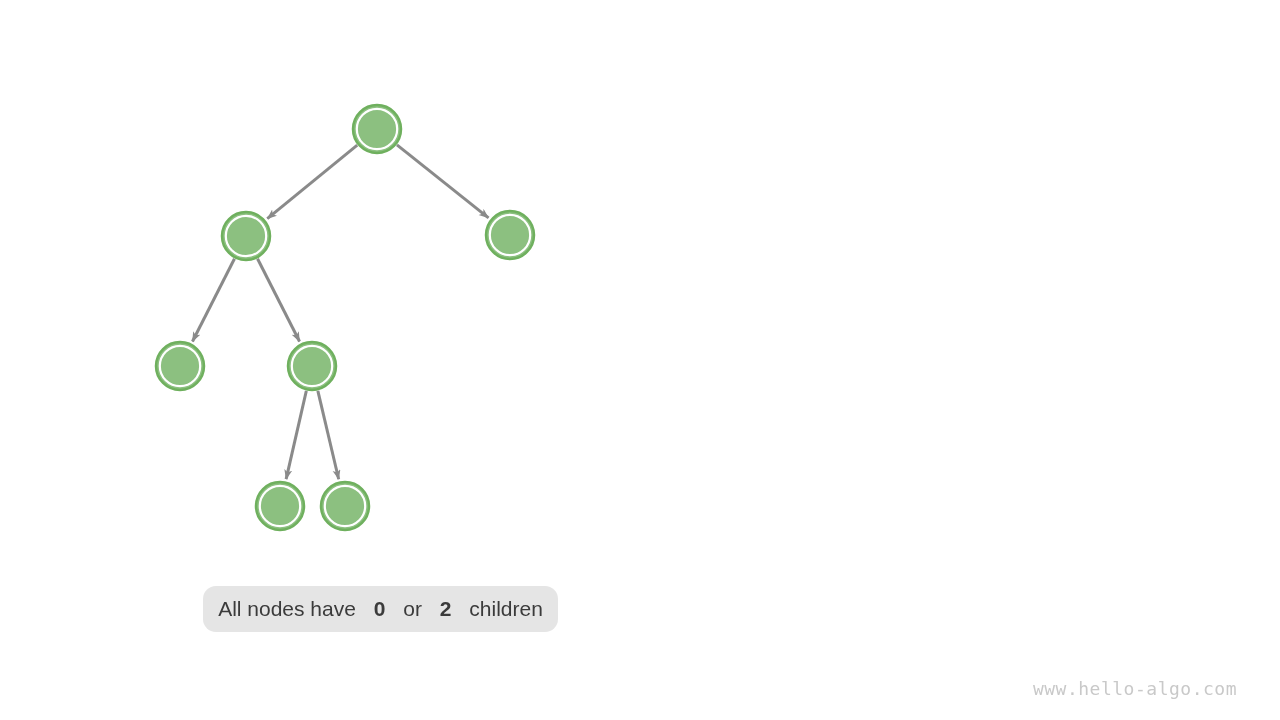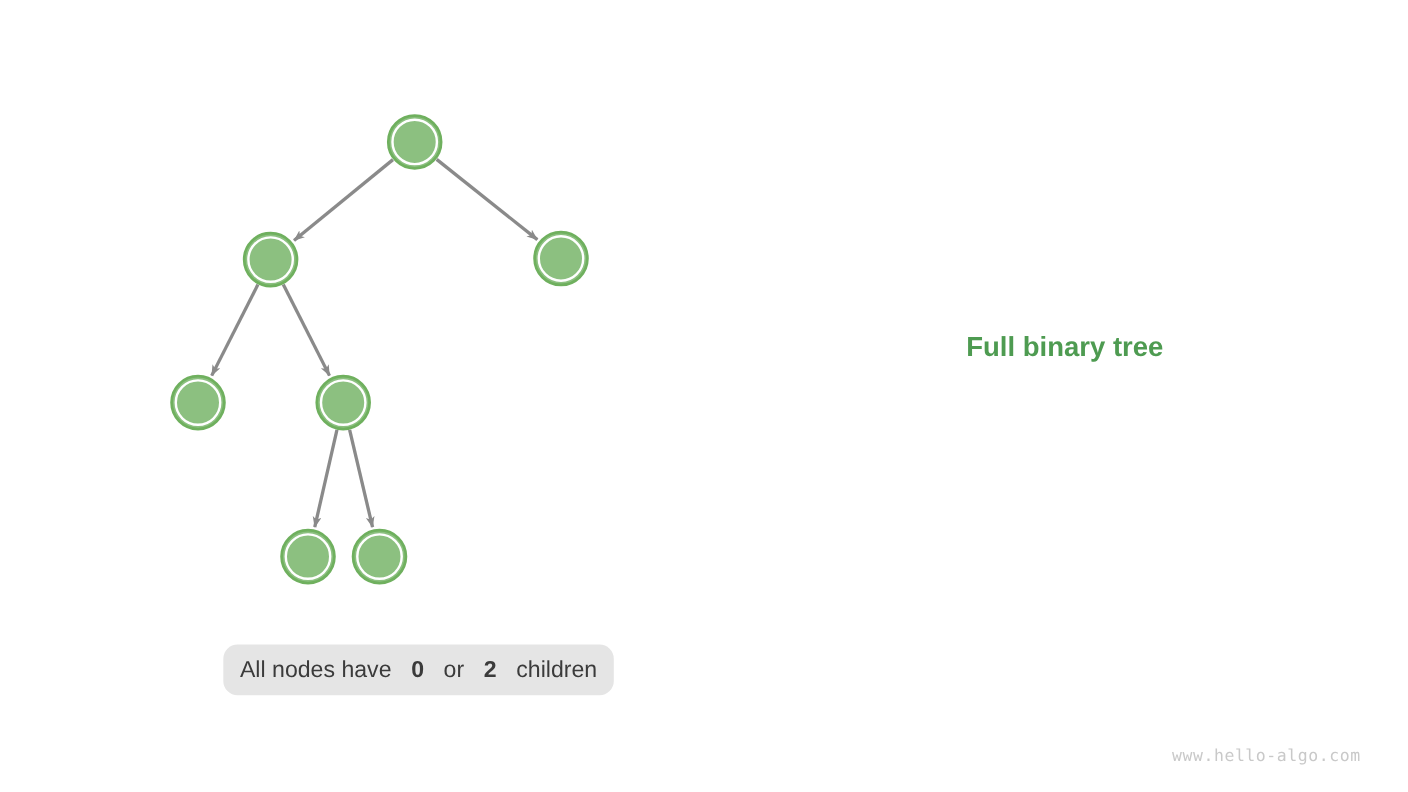--- a/index.html
+++ b/index.html
@@ -47,21 +47,21 @@
     gap: 12px;
   }
   .caption-box .b {
     font-weight: bold;
   }
   .watermark {
     position: absolute;
     right: 43px;
     top: 678px;
     font-family: "DejaVu Sans Mono", monospace;
-    font-size: 15px;
+    font-size: 18px;
     color: #c9c9c9;
     letter-spacing: 0.5px;
   }
 </style>
 </head>
 <body>
 
 <div class="canvas">
 
   <svg class="tree-svg" width="1280" height="720">
@@ -99,21 +99,20 @@
       <g>
         <circle cx="280" cy="506" r="24" fill="#8CC080" stroke="#6FB05E" stroke-width="2.5"></circle>
         <circle cx="280" cy="506" r="20.2" fill="none" stroke="#FFFFFF" stroke-width="2.2"></circle>
       </g>
       <g>
         <circle cx="345" cy="506" r="24" fill="#8CC080" stroke="#6FB05E" stroke-width="2.5"></circle>
         <circle cx="345" cy="506" r="20.2" fill="none" stroke="#FFFFFF" stroke-width="2.2"></circle>
       </g>
     </svg>
 
-  <div class="diagram-title" style="color: rgb(78, 155, 81);">Full binary tree</div>
 
   <div class="caption-box">
     <span>All nodes have </span><span class="b">0</span><span> or </span><span class="b">2</span><span> children</span>
   </div>
 
   <div class="watermark">www.hello-algo.com</div>
 
 </div>
 
 </body></html>

